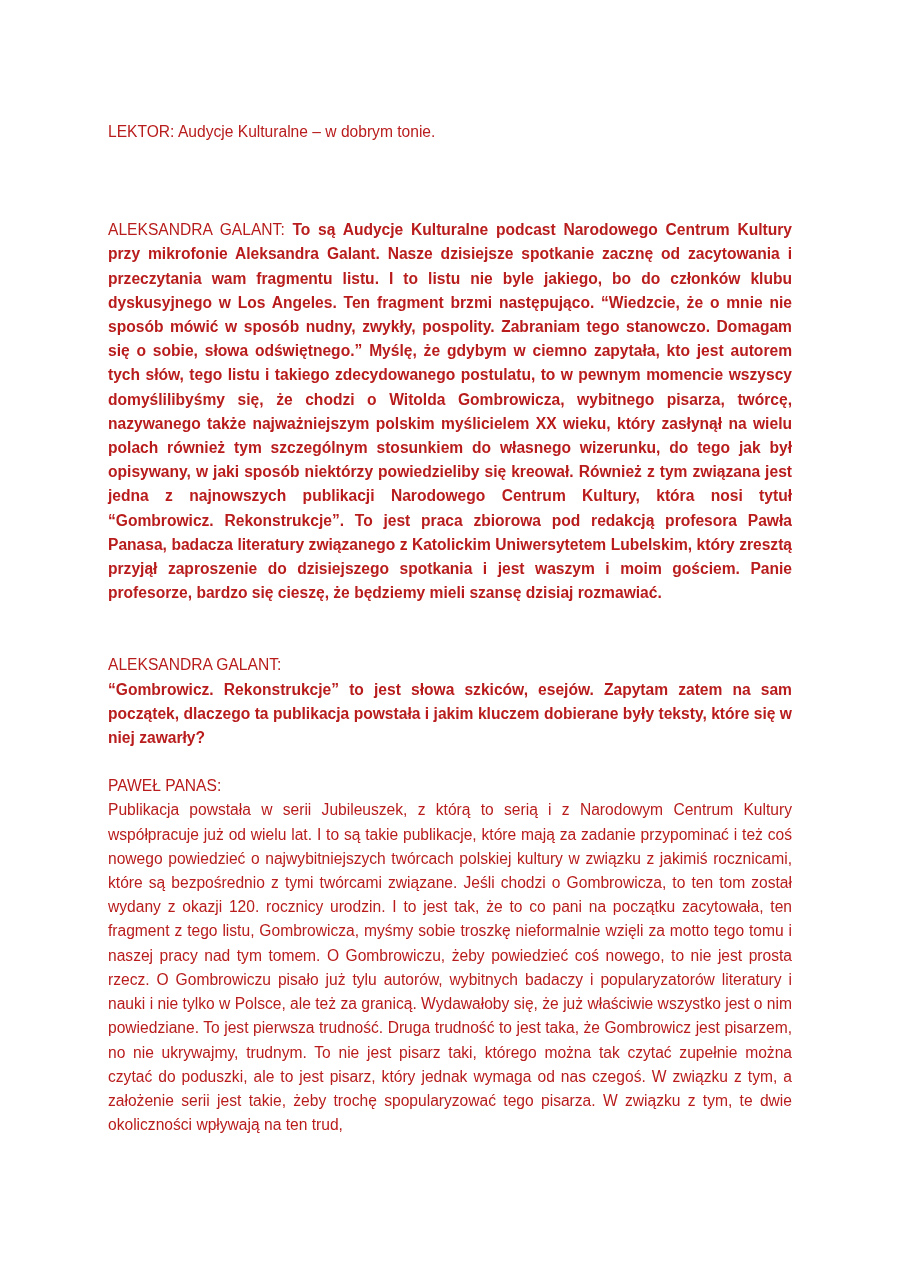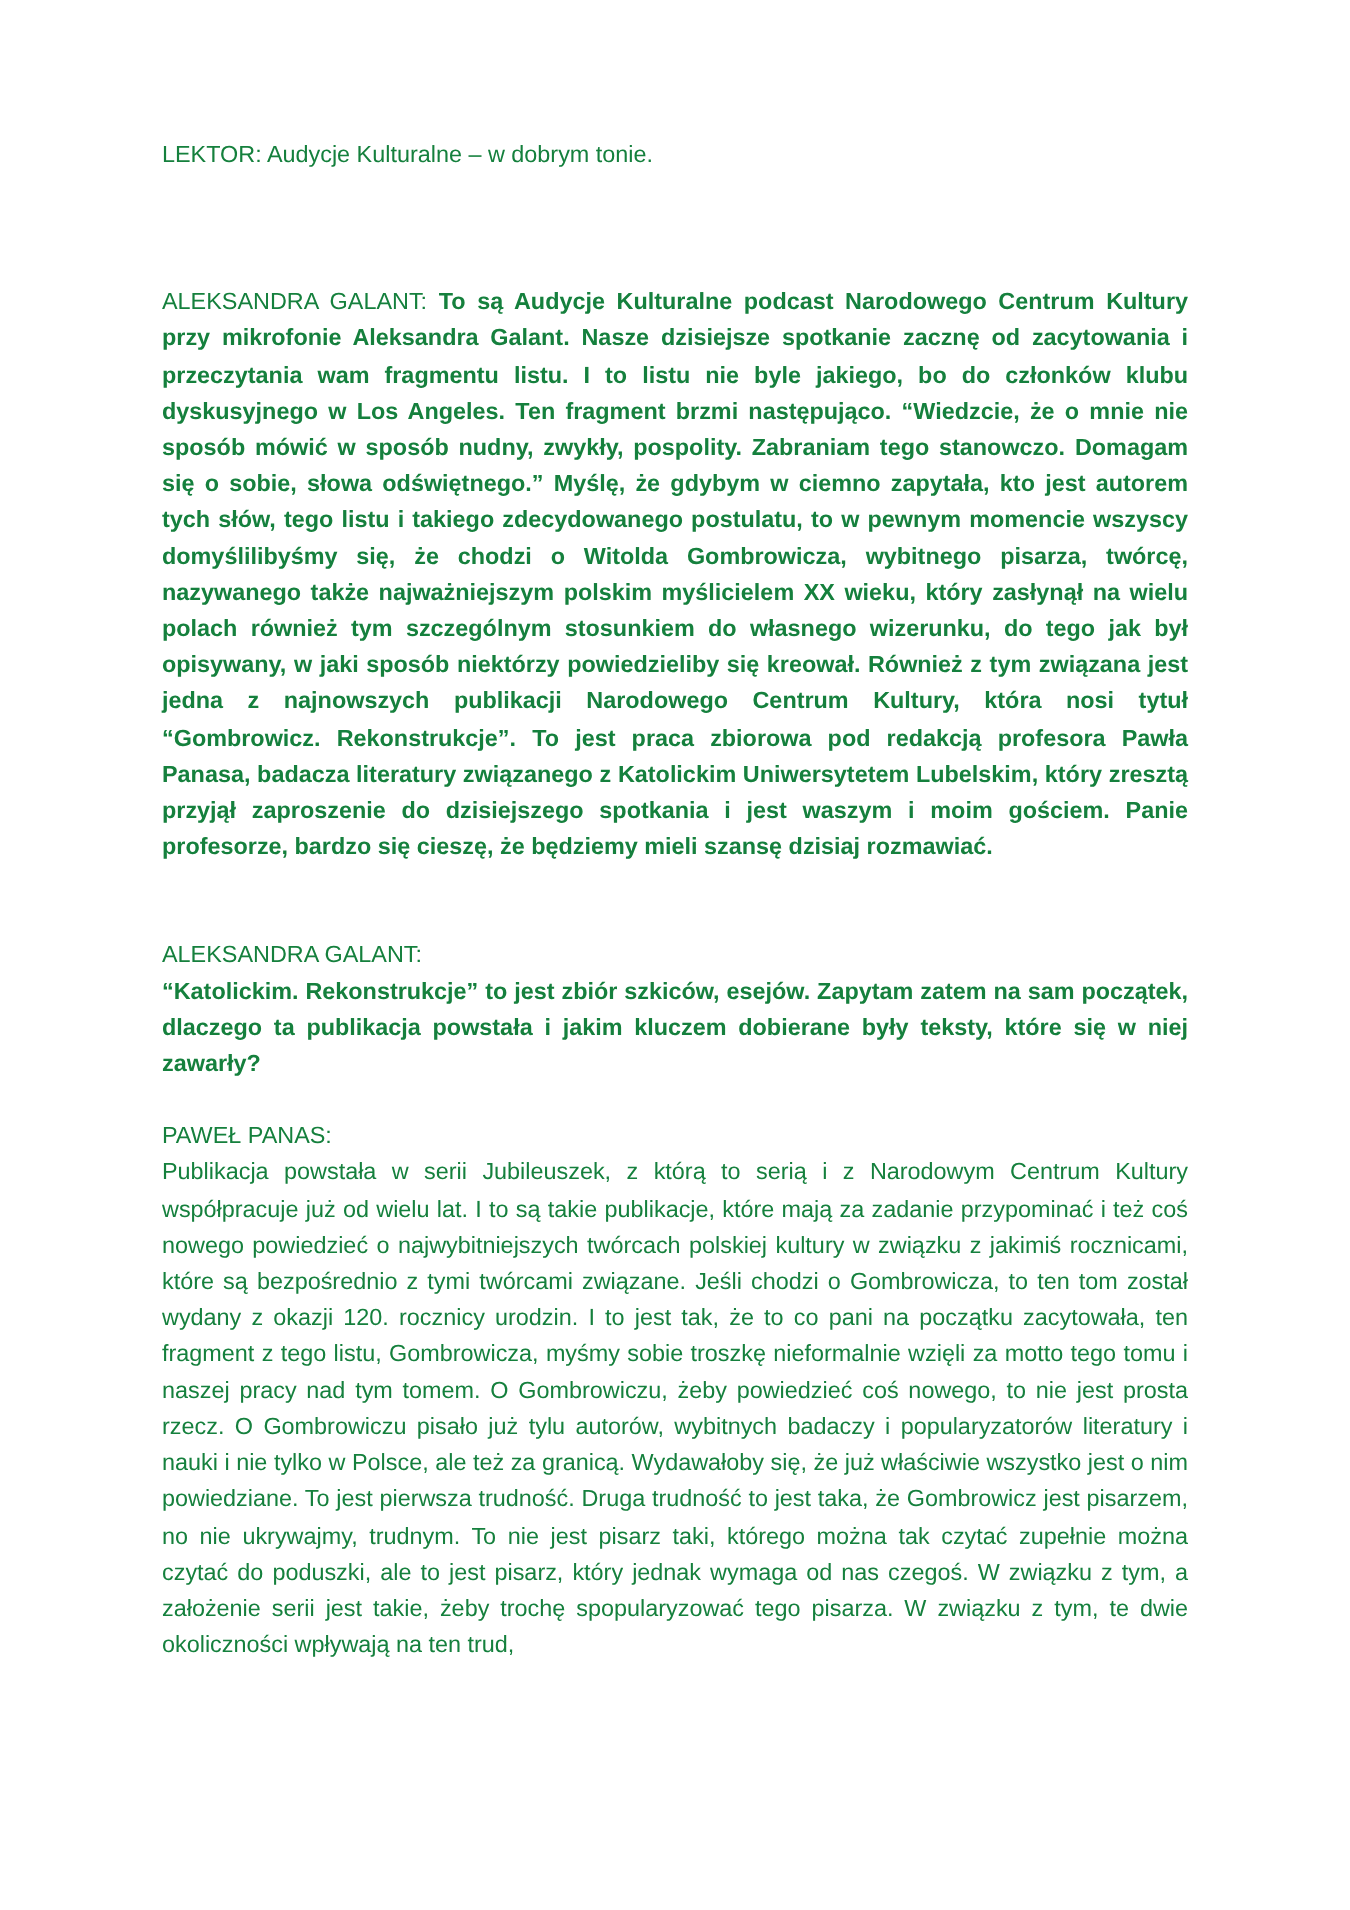--- a/index.html
+++ b/index.html
@@ -1,20 +1,20 @@
 <!DOCTYPE html>
 <html><head>
 <meta charset="utf-8">
 <style>
   html, body { margin: 0; padding: 0; background: #ffffff; }
   body { width: 900px; height: 1273px; position: relative; overflow: hidden; }
   .page {
-    position: absolute; left: 108px; top: 92px; width: 684px;
+    position: absolute; left: 108px; top: 120px; width: 684px;
     font-family: "Liberation Sans", sans-serif;
-    font-size: 15.6px; line-height: 24.2px; color: #15803d;
+    font-size: 15.6px; line-height: 24.2px; color: #b91c1c;
   }
   .para { margin: 0; text-align: justify; }
   .speaker { font-weight: normal; }
   .bold { font-weight: bold; }
   .gap-lg { height: 74px; }
   .gap-md { height: 24px; }
 </style>
 </head>
 <body>
 
@@ -30,21 +30,21 @@
     <span class="speaker">ALEKSANDRA GALANT:</span><span class="bold"> To są Audycje Kulturalne podcast Narodowego Centrum Kultury przy mikrofonie Aleksandra Galant. Nasze dzisiejsze spotkanie zacznę od zacytowania i przeczytania wam fragmentu listu. I to listu nie byle jakiego, bo do członków klubu dyskusyjnego w Los Angeles. Ten fragment brzmi następująco. “Wiedzcie, że o mnie nie sposób mówić w sposób nudny, zwykły, pospolity. Zabraniam tego stanowczo. Domagam się o sobie, słowa odświętnego.” Myślę, że gdybym w ciemno zapytała, kto jest autorem tych słów, tego listu i takiego zdecydowanego postulatu, to w pewnym momencie wszyscy domyślilibyśmy się, że chodzi o Witolda Gombrowicza, wybitnego pisarza, twórcę, nazywanego także najważniejszym polskim myślicielem XX wieku, który zasłynął na wielu polach również tym szczególnym stosunkiem do własnego wizerunku, do tego jak był opisywany, w jaki sposób niektórzy powiedzieliby się kreował. Również z tym związana jest jedna z najnowszych publikacji Narodowego Centrum Kultury, która nosi tytuł “Gombrowicz. Rekonstrukcje”. To jest praca zbiorowa pod redakcją profesora Pawła Panasa, badacza literatury związanego z Katolickim Uniwersytetem Lubelskim, który zresztą przyjął zaproszenie do dzisiejszego spotkania i jest waszym i moim gościem. Panie profesorze, bardzo się cieszę, że będziemy mieli szansę dzisiaj rozmawiać.</span>
   </p>
 
   <div class="gap-md"></div>
 
 
   <div class="gap-md"></div>
 
   <div>
     <p class="para speaker">ALEKSANDRA GALANT:</p>
-    <p class="para bold">“Katolickim. Rekonstrukcje” to jest zbiór szkiców, esejów. Zapytam zatem na sam początek, dlaczego ta publikacja powstała i jakim kluczem dobierane były teksty, które się w niej zawarły?</p>
+    <p class="para bold">“Gombrowicz. Rekonstrukcje” to jest słowa szkiców, esejów. Zapytam zatem na sam początek, dlaczego ta publikacja powstała i jakim kluczem dobierane były teksty, które się w niej zawarły?</p>
   </div>
 
   <div class="gap-md"></div>
 
   <div>
     <p class="para speaker">PAWEŁ PANAS:</p>
     <p class="para">Publikacja powstała w serii Jubileuszek, z którą to serią i z Narodowym Centrum Kultury współpracuje już od wielu lat. I to są takie publikacje, które mają za zadanie przypominać i też coś nowego powiedzieć o najwybitniejszych twórcach polskiej kultury w związku z jakimiś rocznicami, które są bezpośrednio z tymi twórcami związane. Jeśli chodzi o Gombrowicza, to ten tom został wydany z okazji 120. rocznicy urodzin. I to jest tak, że to co pani na początku zacytowała, ten fragment z tego listu, Gombrowicza, myśmy sobie troszkę nieformalnie wzięli za motto tego tomu i naszej pracy nad tym tomem. O Gombrowiczu, żeby powiedzieć coś nowego, to nie jest prosta rzecz. O Gombrowiczu pisało już tylu autorów, wybitnych badaczy i popularyzatorów literatury i nauki i nie tylko w Polsce, ale też za granicą. Wydawałoby się, że już właściwie wszystko jest o nim powiedziane. To jest pierwsza trudność. Druga trudność to jest taka, że Gombrowicz jest pisarzem, no nie ukrywajmy, trudnym. To nie jest pisarz taki, którego można tak czytać zupełnie można czytać do poduszki, ale to jest pisarz, który jednak wymaga od nas czegoś. W związku z tym, a założenie serii jest takie, żeby trochę spopularyzować tego pisarza. W związku z tym, te dwie okoliczności wpływają na ten trud,</p>
   </div>
 
 </div>

